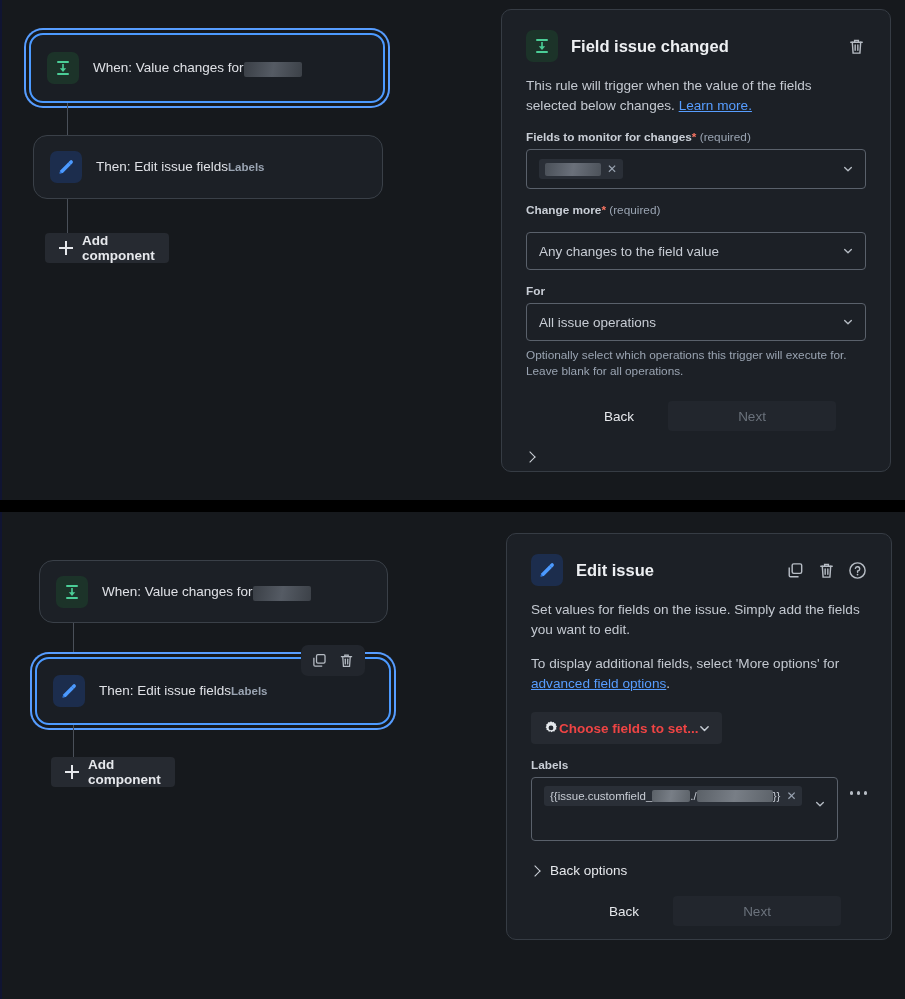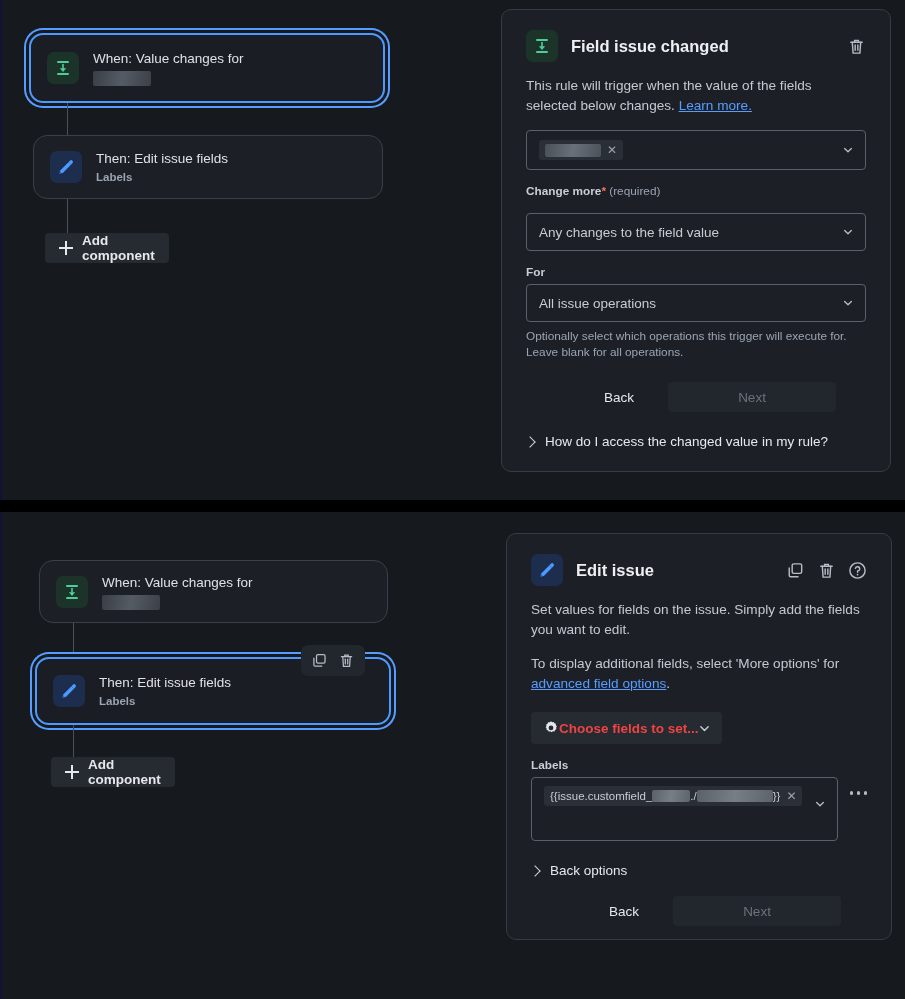--- a/index.html
+++ b/index.html
@@ -34,21 +34,21 @@
     box-shadow: 0 0 0 3px #16191d, 0 0 0 5px #579dff;
     background: #1a1e24;
   }
   .node-icon {
     width: 32px; height: 32px; border-radius: 7px;
     display: flex; align-items: center; justify-content: center;
     flex: 0 0 auto; margin-right: 14px;
   }
   .icon-green { background: #1c3329; }
   .icon-blue  { background: #1c2d4d; }
-  .node-text { display: flex; flex-direction: column; justify-content: flex-start; min-width: 0; }
+  .node-text { display: flex; flex-direction: row; justify-content: flex-start; min-width: 0; }
   .node-title { color: #dfe1e6; font-size: 13.5px; line-height: 18px; white-space: nowrap; }
   .node-sub { color: #9aa4b2; font-size: 11.5px; font-weight: bold; line-height: 16px; margin-top: 1px; }
   .redacted {
     display: inline-block; height: 15px; width: 58px;
     background: linear-gradient(100deg,#3a3f46,#555b64,#3c4148);
     border-radius: 2px; margin-top: 3px;
   }
 
   .connector {
     position: absolute; width: 1px; background: #4a5059;
@@ -249,20 +249,24 @@
           </svg>
         </span>
       </div>
     </div>
 
     <div class="panel-desc">
       <span>This rule will trigger when the value of the fields selected below changes.</span>
       <span class="link">Learn more.</span>
     </div>
 
+    <label class="field-label">
+      <span>Fields to monitor for changes</span><span class="req-star">*</span>
+      <span class="req-note">(required)</span>
+    </label>
     <div class="select" style="height:40px;">
       <span class="chip">
         <span class="chip-redact"></span>
         <span class="chip-x">✕</span>
       </span>
       <svg class="chev" viewBox="0 0 12 12">
         <path d="M2 4.2 L6 8.2 L10 4.2" stroke="#b6bcc4" stroke-width="1.6" fill="none" stroke-linecap="round" stroke-linejoin="round"></path>
       </svg>
     </div>
 
@@ -286,21 +290,20 @@
     </div>
     <div class="helper">Optionally select which operations this trigger will execute for. Leave blank for all operations.</div>
 
     <div class="btn-row" style="margin-top:22px; padding-left:62px;">
       <div class="btn btn-back">Back</div>
       <div class="btn btn-next">Next</div>
     </div>
 
     <div class="expander" style="margin-top:22px;">
       <span class="caret"></span>
-      <span>How do I access the changed value in my rule?</span>
     </div>
   </div>
 </div>
 
 <div class="screen" id="screen-bottom">
 
   <div class="canvas">
 
     <div class="node" style="left:37px; top:48px; width:349px; height:63px;">
       <div class="node-icon icon-green">

